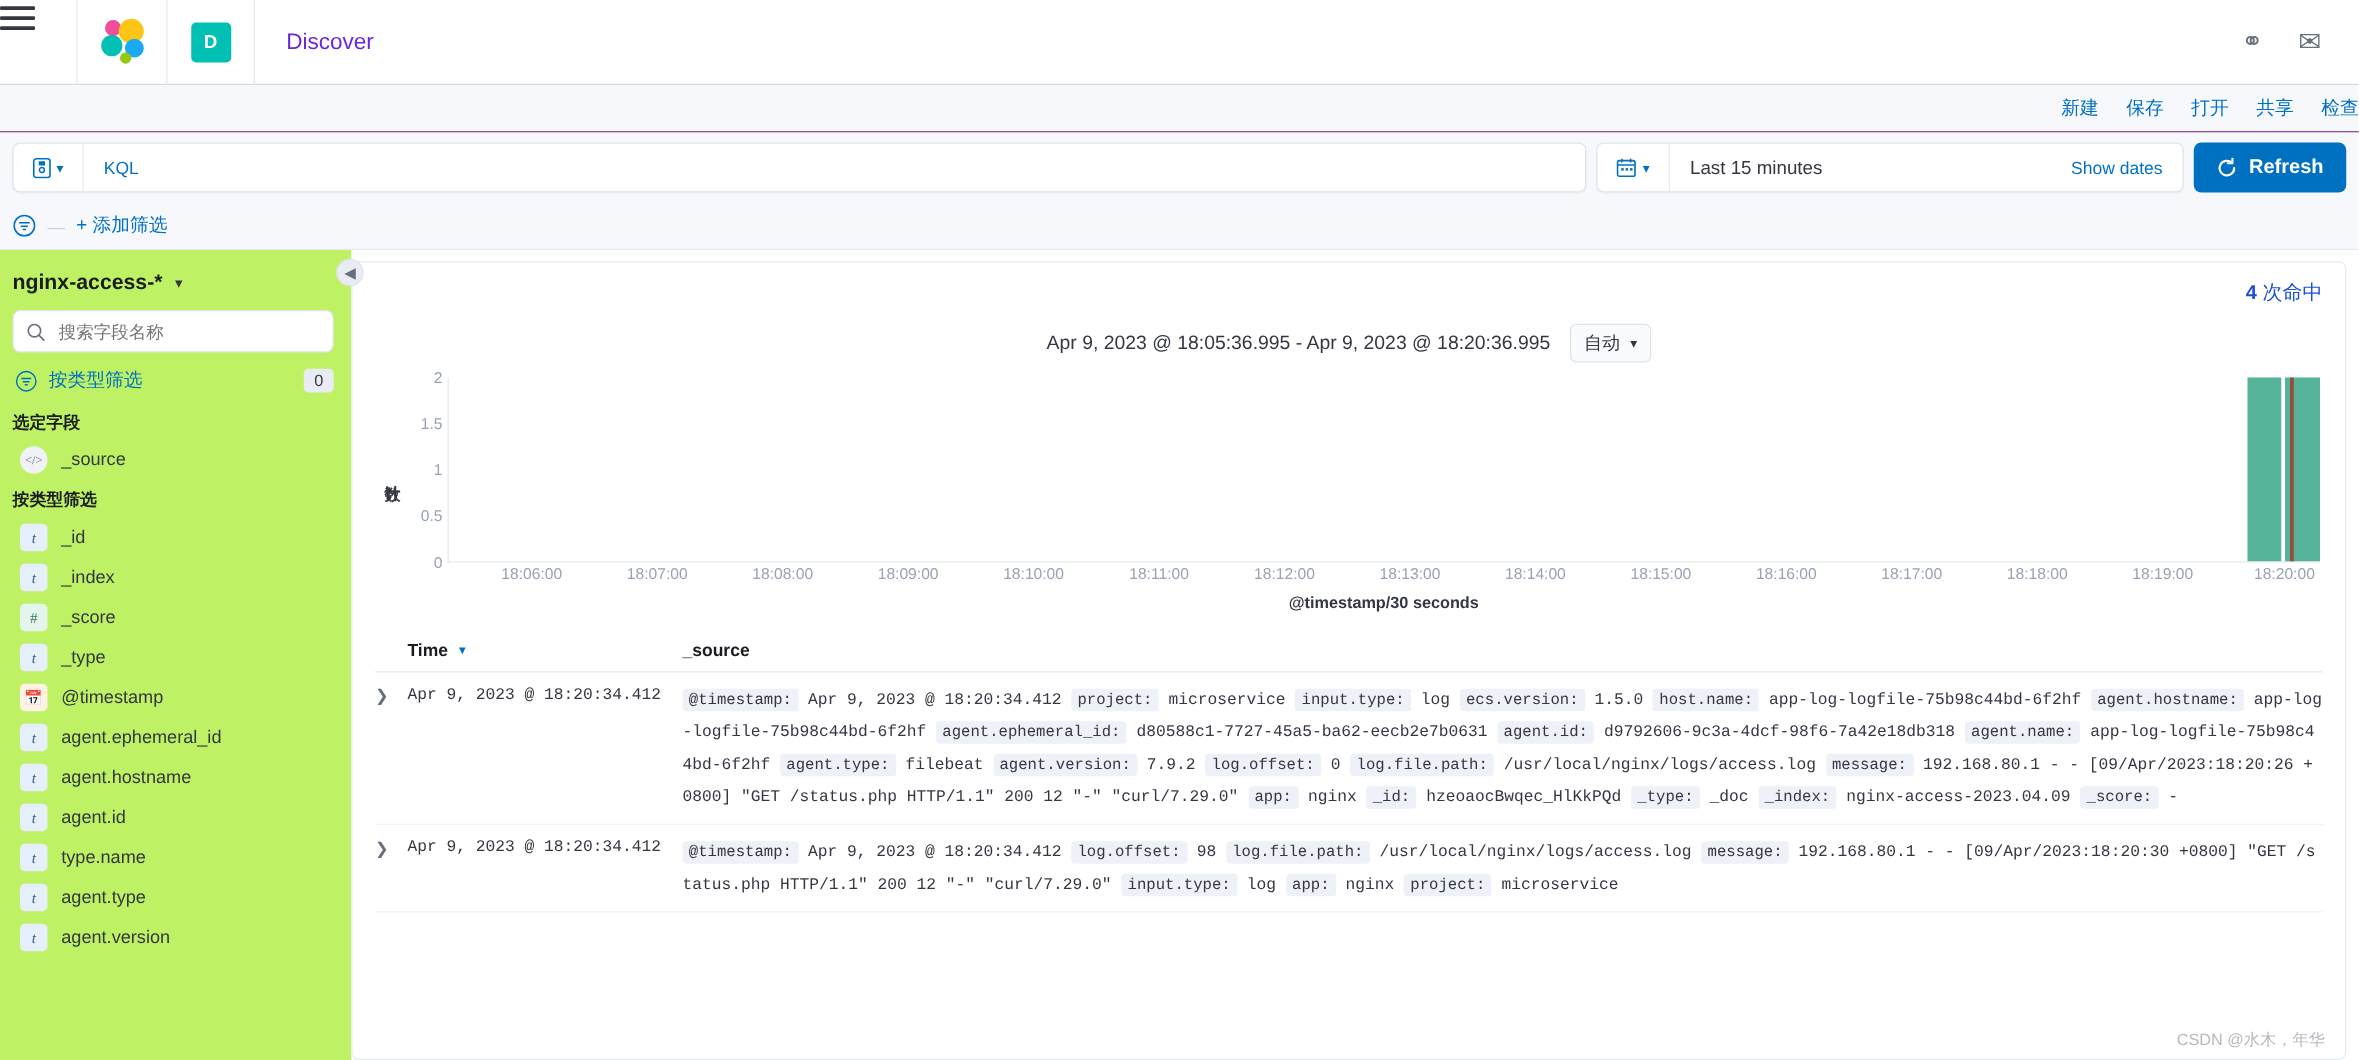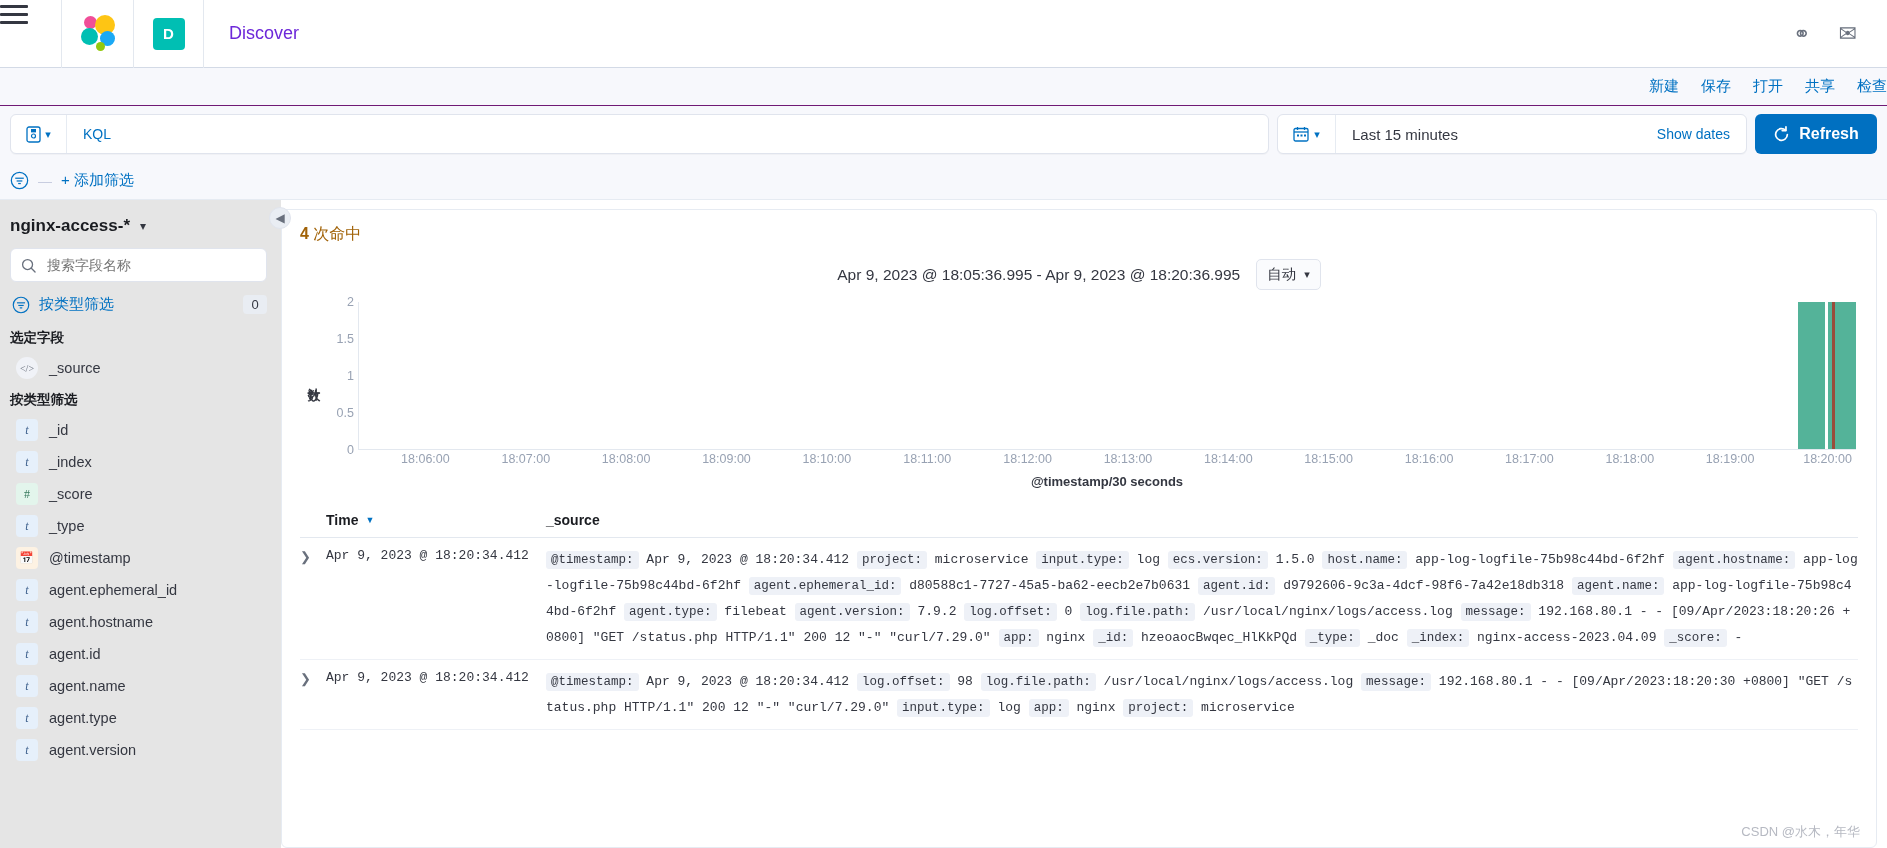--- a/index.html
+++ b/index.html
@@ -88,21 +88,21 @@
     height:38px; display:flex; align-items:center; gap:9px;
     padding-left:10px; background:#f7f8fc; border-bottom:1px solid #e6ebf2;
   }
   .filter-bar .dash { color:#c8cde0; }
   .filter-add { color:#0071c2; font-size:15px; cursor:pointer; }
 
   
   .body-split { display:flex; height:calc(848px - 68px - 38px - 56px - 38px); }
 
   
-  .sidebar { width:281px; background:#e5e5e5; padding:10px 14px 0 10px; position:relative; overflow:hidden; }
+  .sidebar { width:281px; background:#bef264; padding:10px 14px 0 10px; position:relative; overflow:hidden; }
   .index-pattern { display:flex; align-items:center; gap:10px; font-size:17px; font-weight:700; color:#1a1c21; margin:6px 0 12px 0; }
   .field-search {
     height:34px; border:1px solid #e0e4ed; border-radius:6px; background:#fff;
     display:flex; align-items:center; gap:9px; padding:0 10px; margin-bottom:10px;
   }
   .field-search input {
     border:none; outline:none; font-size:14px; color:#87909f; flex:1;
     font-family:"Liberation Sans", sans-serif; background:transparent;
   }
   .type-filter { display:flex; align-items:center; gap:9px; padding:3px 0 8px 2px; }
@@ -129,21 +129,21 @@
   .collapse-handle {
     position:absolute; left:-12px; top:7px; width:22px; height:22px;
     border-radius:50%; background:#e9edf3; color:#69707d;
     display:flex; align-items:center; justify-content:center; font-size:12px; z-index:4;
     border:1px solid #e0e4ed;
   }
   .panel {
     background:#fff; border:1px solid #e6ebf2; border-radius:6px;
     height:100%; padding:14px 18px 0 18px; overflow:hidden; position:relative;
   }
-  .hits-title { text-align:left; font-size:16px; color:#a16207; }
+  .hits-title { text-align:right; font-size:16px; color:#1d4ed8; }
   .hits-title b { font-weight:700; }
   .range-row { display:flex; align-items:center; justify-content:center; gap:16px; margin-top:14px; }
   .range-text { font-size:15.5px; color:#343741; }
   .interval-select {
     border:1px solid #e0e4ed; border-radius:5px; background:#fafbfd; padding:5px 10px;
     font-size:14.5px; color:#343741; display:flex; align-items:center; gap:8px; cursor:pointer;
   }
 
   
   .chart-wrap { position:relative; height:200px; margin-top:12px; }
@@ -358,21 +358,21 @@
         <div class="field-row">
           <span class="ftype t">t</span>
           <span class="field-name">agent.hostname</span>
         </div>
         <div class="field-row">
           <span class="ftype t">t</span>
           <span class="field-name">agent.id</span>
         </div>
         <div class="field-row">
           <span class="ftype t">t</span>
-          <span class="field-name">agent.name</span>
+          <span class="field-name">type.name</span>
         </div>
         <div class="field-row">
           <span class="ftype t">t</span>
           <span class="field-name">agent.type</span>
         </div>
         <div class="field-row">
           <span class="ftype t">t</span>
           <span class="field-name">agent.version</span>
         </div>
       </div>

